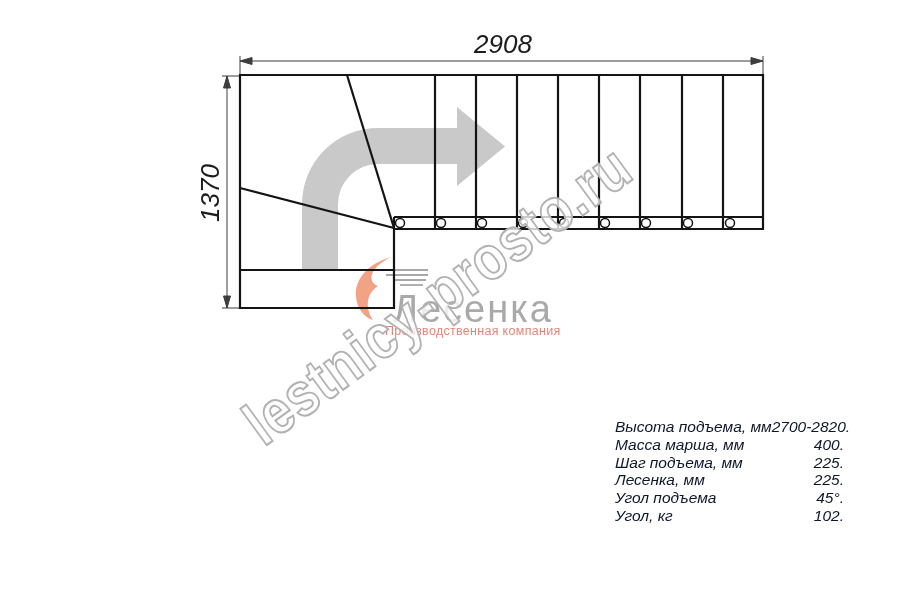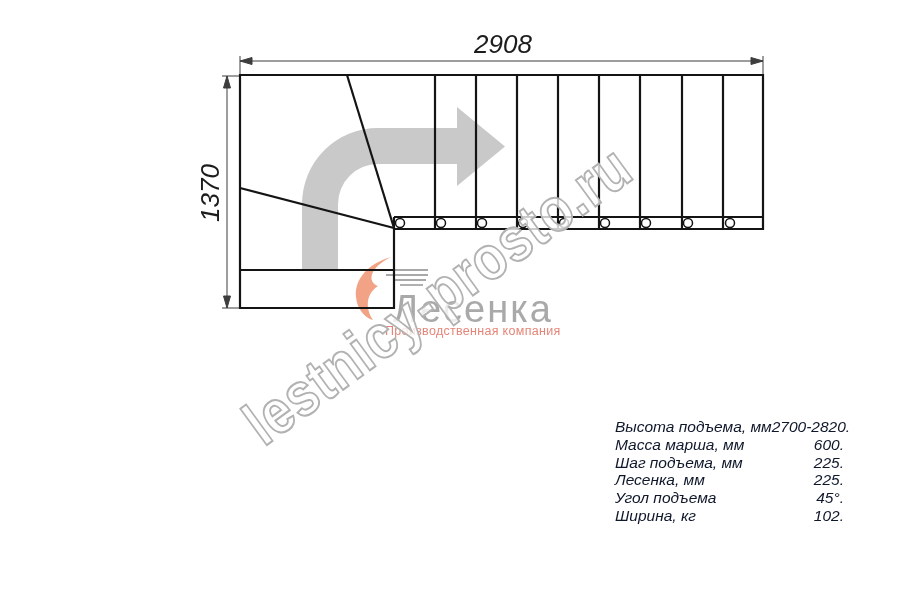--- a/index.html
+++ b/index.html
@@ -88,32 +88,32 @@
     <text class="wm" text-anchor="middle" transform="translate(450,312) rotate(-36) scale(0.85,1)">lestnicy-prosto.ru</text>
   </svg>
 
   <div id="specs">
     <div class="spec-row">
       <span class="spec-label">Высота подъема, мм</span>
       <span class="spec-value">2700-2820.</span>
     </div>
     <div class="spec-row">
       <span class="spec-label">Масса марша, мм</span>
-      <span class="spec-value">600.</span>
+      <span class="spec-value">400.</span>
     </div>
     <div class="spec-row">
       <span class="spec-label">Шаг подъема, мм</span>
       <span class="spec-value">225.</span>
     </div>
     <div class="spec-row">
       <span class="spec-label">Лесенка, мм</span>
       <span class="spec-value">225.</span>
     </div>
     <div class="spec-row">
       <span class="spec-label">Угол подъема</span>
       <span class="spec-value">45°.</span>
     </div>
     <div class="spec-row">
-      <span class="spec-label">Ширина, кг</span>
+      <span class="spec-label">Угол, кг</span>
       <span class="spec-value">102.</span>
     </div>
   </div>
 </div>
 
 </body></html>

